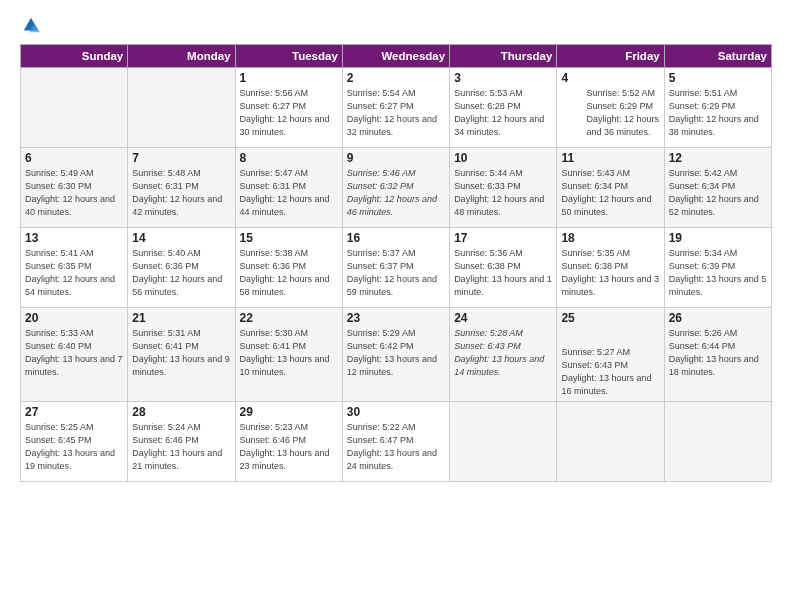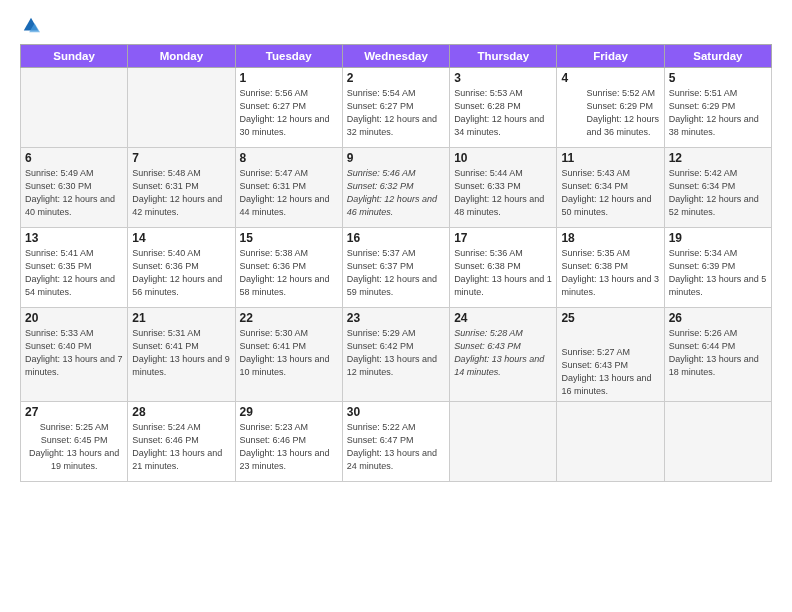--- a/index.html
+++ b/index.html
@@ -56,27 +56,27 @@
     }
     .subtitle {
       font-size: 13px;
       color: #555;
     }
     .calendar {
       width: 100%;
       border-collapse: collapse;
     }
     .calendar th {
-      background: #8b5cf6;
+      background: #701a75;
       color: #fff;
       font-size: 11.5px;
       font-weight: bold;
-      padding: 5px 12px;
+      padding: 5px 4px;
       border: 1px solid #aaa;
-      text-align: center;
+      text-align: right;
     }
     .calendar td {
       border: 1px solid #ccc;
       vertical-align: top;
       padding: 3px 4px;
       width: 107px;
       height: 80px;
       font-size: 9.5px;
       color: #333;
       background: #fff;
@@ -297,21 +297,21 @@
           <td>
             <span class="day-num">26</span>
             <div class="day-info" style="white-space: pre-line;">Sunrise: 5:26 AM
 Sunset: 6:44 PM
 Daylight: 13 hours and 18 minutes.</div>
           </td>
         </tr>
         <tr>
           <td>
             <span class="day-num">27</span>
-            <div class="day-info" style="white-space: pre-line; text-align: center;">Sunrise: 5:25 AM
+            <div class="day-info" style="white-space: pre-line;">Sunrise: 5:25 AM
 Sunset: 6:45 PM
 Daylight: 13 hours and 19 minutes.</div>
           </td>
           <td>
             <span class="day-num">28</span>
             <div class="day-info" style="white-space: pre-line;">Sunrise: 5:24 AM
 Sunset: 6:46 PM
 Daylight: 13 hours and 21 minutes.</div>
           </td>
           <td>

